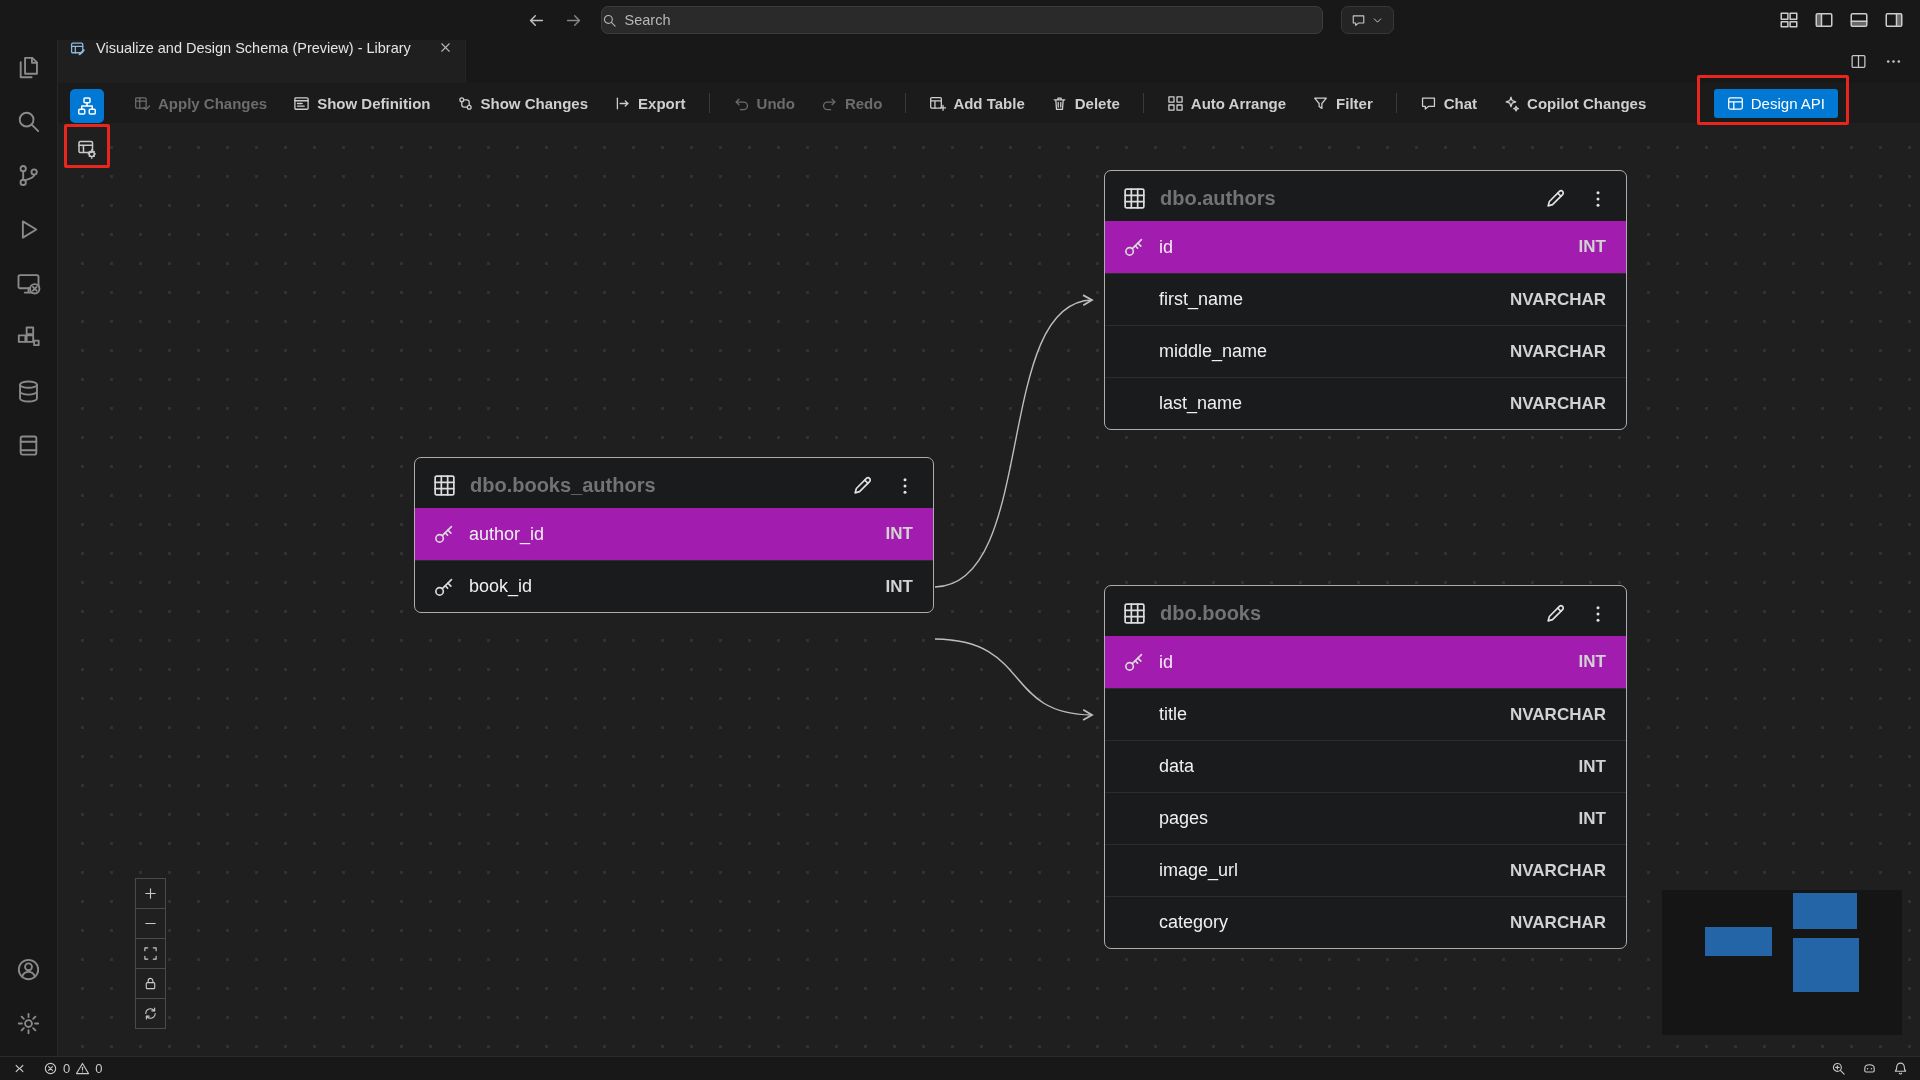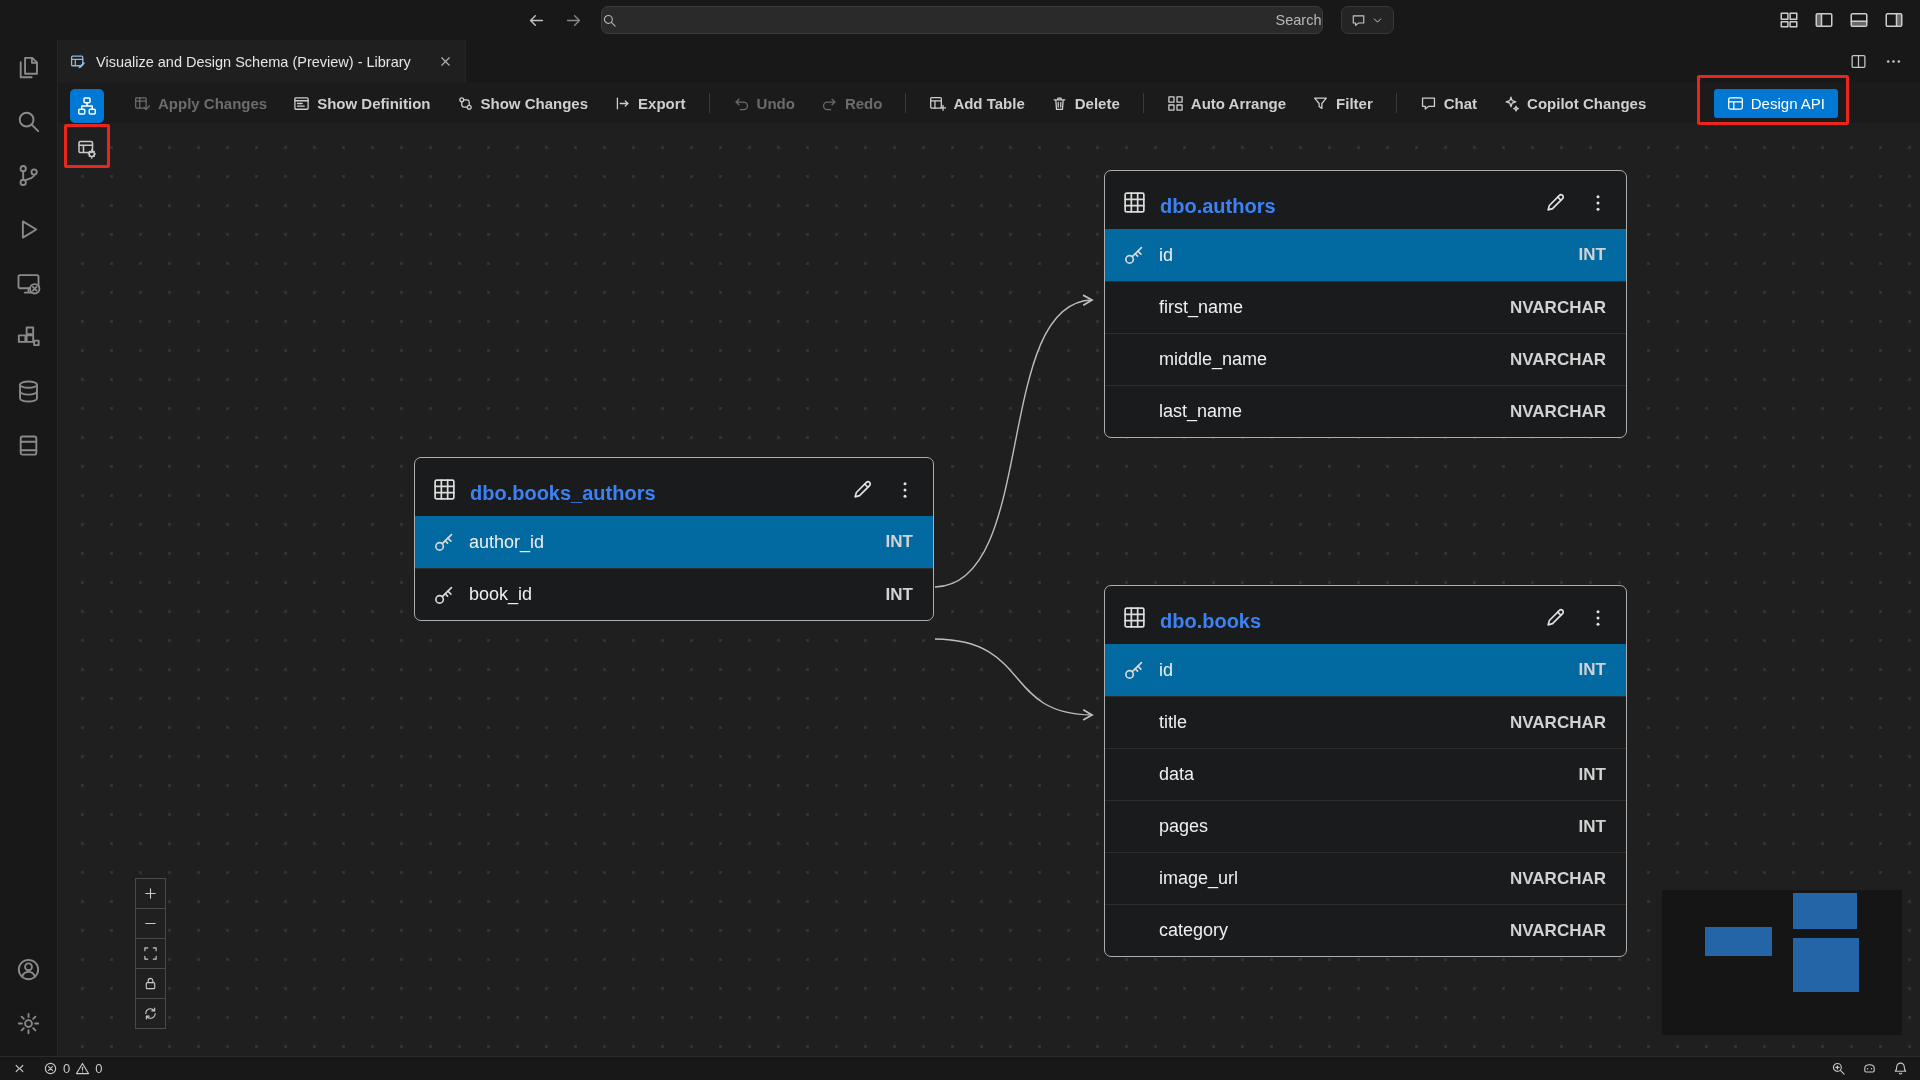--- a/index.html
+++ b/index.html
@@ -14,40 +14,40 @@
   .icn svg { width:100%; height:100%; display:block; }
   [data-interactable="true"] { cursor:pointer; }
 
   
   .titlebar { position:absolute; left:0; top:0; width:1920px; height:40px; background:#181818;
     display:flex; align-items:center; justify-content:center; z-index:6; }
   .cmd-center { display:flex; align-items:center; gap:18px; }
   .nav-icn { width:19px; height:19px; color:#c2c2c2; }
   .nav-icn.fwd { color:#878787; }
   .search-box { width:722px; height:28px; background:#2a2a2a; border:1px solid #3c3c3c; border-radius:7px;
-    display:flex; align-items:center; justify-content:space-between; gap:8px; color:#b7b7b7; font-size:14.5px; }
+    display:flex; align-items:center; justify-content:flex-start; gap:8px; color:#b7b7b7; font-size:14.5px; }
   .s-icn { width:15px; height:15px; }
   .xs-icn { width:13px; height:13px; }
   .chat-dd { height:28px; padding:0 9px; background:#242424; border:1px solid #373737; border-radius:7px;
     display:flex; align-items:center; gap:5px; color:#c5c5c5; }
   .titlebar-right { position:absolute; right:16px; top:0; height:40px; display:flex; align-items:center; gap:15px; color:#cdcdcd; }
   .tbr-icn { width:20px; height:20px; }
 
   
   .activitybar { position:absolute; left:0; top:40px; width:58px; height:1016px; background:#181818;
     border-right:1px solid #282828; display:flex; flex-direction:column; z-index:6; }
   .ab-group { display:flex; flex-direction:column; }
   .ab-group.bottom { margin-top:auto; padding-bottom:6px; }
   .ab-item { height:54px; display:grid; place-items:center; color:#8a8a8a; }
   .ab-icn { width:25px; height:25px; }
 
   
   .tabstrip { position:absolute; left:58px; top:40px; width:1862px; height:43px; background:#181818;
     display:flex; align-items:stretch; z-index:5; }
-  .tab { width:408px; background:#1f1f1f; border-right:1px solid #242424; display:flex; align-items:center;
+  .tab { width:408px; background:#1f1f1f; border-right:1px solid #242424; display:flex; 
     gap:9px; padding:0 12px; color:#e4e4e4; font-size:14.5px; white-space:nowrap; }
   .tab-icn { width:17px; height:17px; color:#8fb8dd; }
   .close-icn { width:15px; height:15px; color:#b5b5b5; margin-left:auto; }
   .editor-actions { margin-left:auto; display:flex; align-items:center; gap:18px; padding-right:18px; color:#c5c5c5; }
   .ea-icn { width:17px; height:17px; }
 
   
   .toolbar { position:absolute; left:58px; top:83px; width:1862px; height:40px; background:#1b1b1b;
     display:flex; align-items:center; padding-left:66px; z-index:5; }
   .toolbar-items { display:flex; align-items:center; gap:6px;font-weight:bold; }
@@ -67,27 +67,27 @@
   .designer-sidebar { position:absolute; left:70px; top:89px; display:flex; flex-direction:column; gap:9px; align-items:center; z-index:5; }
   .dbtn { width:34px; height:34px; border-radius:5px; display:grid; place-items:center; color:#c9c9c9; }
   .dbtn.active { background:var(--accent,#0078d4); color:#fff; }
   .d-icn { width:20px; height:20px; }
 
   
   .node { position:absolute; background:#1a1b1c; border:1px solid #adadad; border-radius:7px; z-index:2;
     color:#eaeaea; overflow:hidden; }
   .node-header { display:flex; align-items:center; gap:14px; padding:16px 18px 11px 18px; }
   .n-icn { width:23px; height:23px; color:#dcdcdc; }
-  .node-title { font-size:20px; font-weight:700; color:#3b82f6; white-space:nowrap;margin-top:8px; }
+  .node-title { font-size:20px; font-weight:700; color:#737373; white-space:nowrap; }
   .p-icn { width:22px; height:22px; margin-left:auto; color:#e2e2e2; }
   .k-icn { width:20px; height:20px; margin-left:8px; color:#e2e2e2; }
   .node-sub { padding:0 18px 13px 54px; font-size:16px; color:#e3e3e3; border-bottom:1px solid #8f8f8f; }
   .trow { height:52px; display:flex; align-items:center; padding:0 20px 0 18px; font-size:18px; border-top:1px solid #2d2d2d; }
   .trow:first-child { border-top:none; }
-  .trow.first { background:#0369a1; }
+  .trow.first { background:#a21caf; }
   .key-slot { width:22px; height:22px; margin-right:14px; color:#dadada; display:inline-flex; }
   .key-slot svg { width:100%; height:100%; }
   .cname { color:#f0f0f0; }
   .ctype { margin-left:auto; color:#d2d2d2; font-size:17px;font-weight:bold; }
 
   
   .zoomctl { position:absolute; left:135px; top:879px; display:flex; flex-direction:column; z-index:4; }
   .zbtn { width:31px; height:31px; margin-top:-1px; background:#202020; border:1px solid #4a4a4a; display:grid; place-items:center; color:#c9c9c9; }
   .z-icn { width:15px; height:15px; }
 

